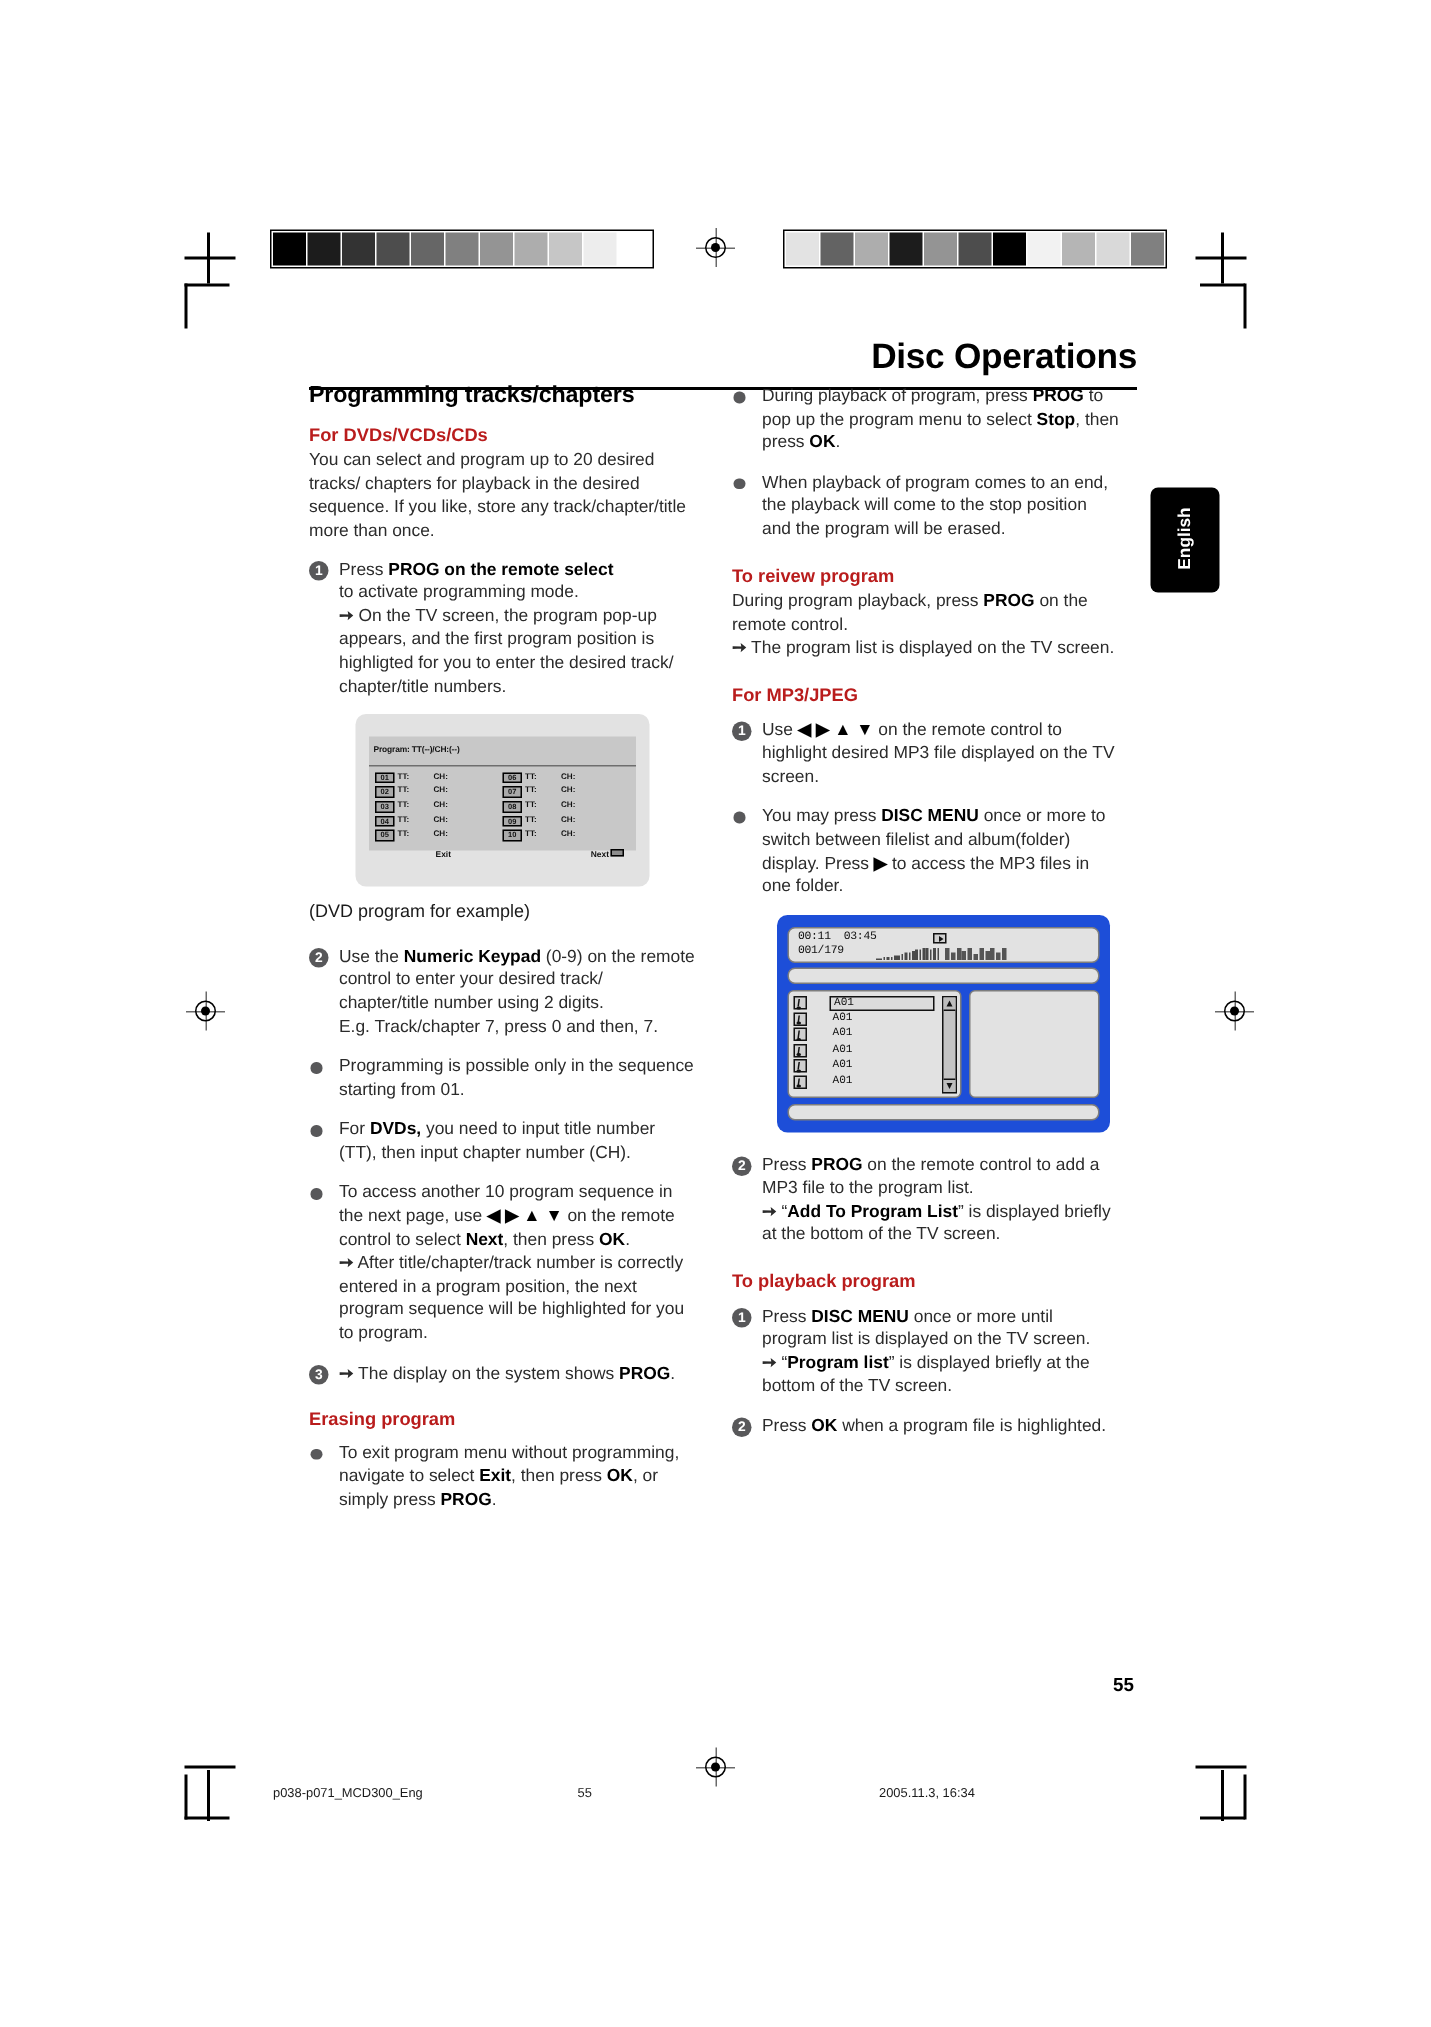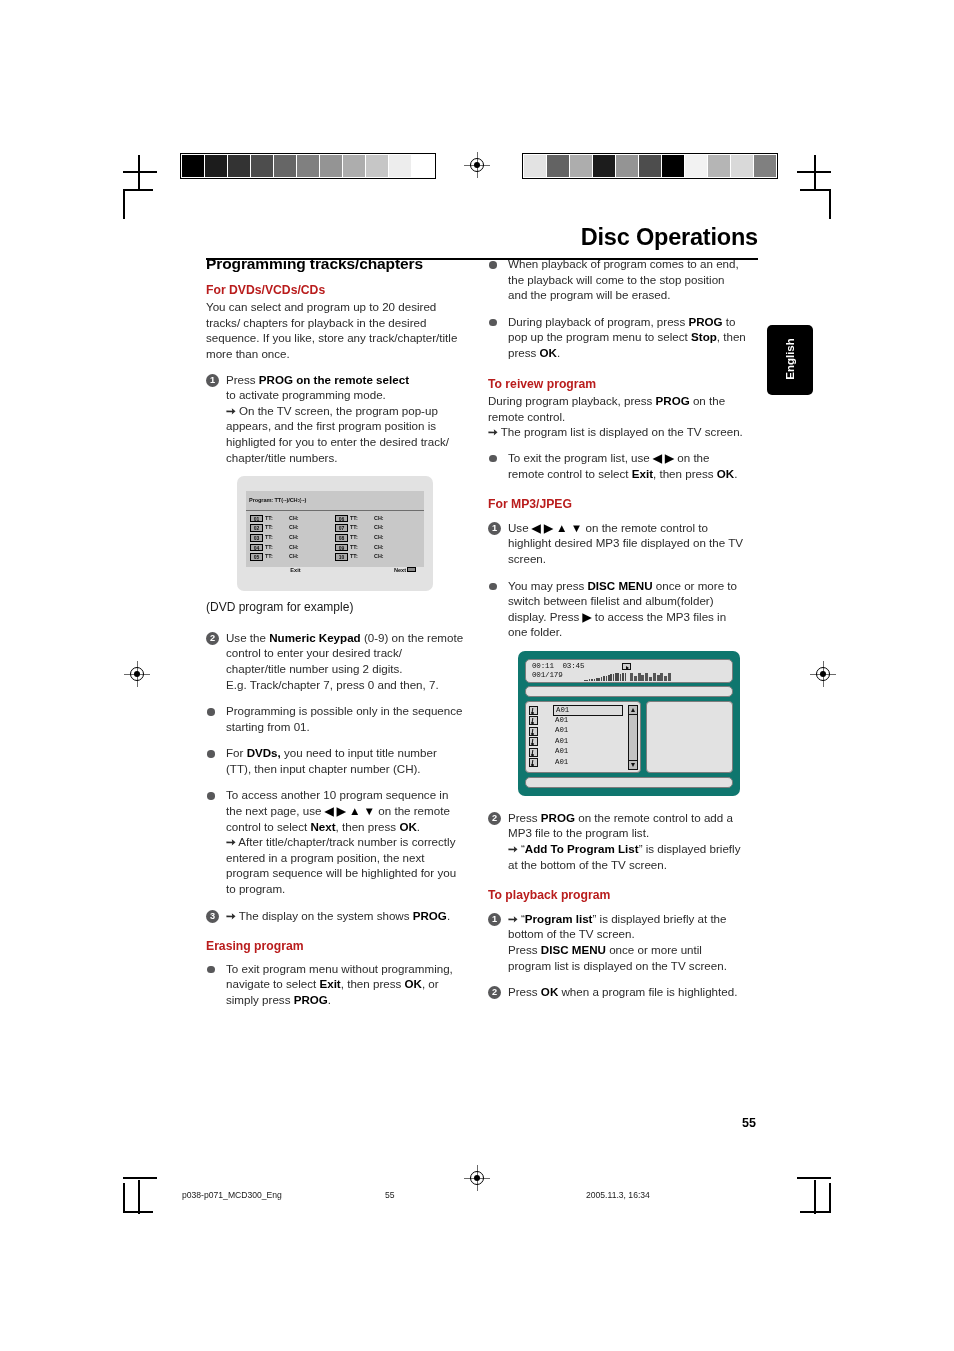--- a/index.html
+++ b/index.html
@@ -231,21 +231,21 @@
     border: 0.7px solid #000;
     vertical-align: -0.5px;
     margin-left: 1px;
   }
 
   
   .fig-mp3 {
     width: 222px;
     height: 145px;
     margin: 8px 0 0 30px;
-    background: #0f766e;
+    background: #1d4ed8;
     border-radius: 7px;
     position: relative;
     padding: 8px 7px;
   }
   .mp3-bar {
     height: 24px;
     border: 1px solid #7d7d7d;
     border-radius: 5px;
     background: #e2e2e2;
     position: relative;
@@ -607,36 +607,32 @@
       <div class="dot"></div>
       <p class="tight"><span>To exit program menu without programming, navigate to select </span><b>Exit</b><span>, then press </span><b>OK</b><span>, or simply press </span><b>PROG</b><span>.</span></p>
     </div>
 
   </div>
 
   <div class="col" id="col-right">
 
     <div class="bullet">
       <div class="dot"></div>
-      <p class="tight">When playback of program comes to an end, the playback will come to the stop position and the program will be erased.</p>
+      <p class="tight"><span>During playback of program, press </span><b>PROG</b><span> to pop up the program menu to select </span><b>Stop</b><span>, then press </span><b>OK</b><span>.</span></p>
     </div>
 
     <div class="bullet">
       <div class="dot"></div>
-      <p class="tight"><span>During playback of program, press </span><b>PROG</b><span> to pop up the program menu to select </span><b>Stop</b><span>, then press </span><b>OK</b><span>.</span></p>
+      <p class="tight">When playback of program comes to an end, the playback will come to the stop position and the program will be erased.</p>
     </div>
 
     <h3 class="sub spaced">To reivew program</h3>
     <p class="tight"><span>During program playback, press </span><b>PROG</b><span> on the remote control.</span></p>
     <p class="body"><span class="arrow">➙</span> <span>The program list is displayed on the TV screen.</span></p>
 
-    <div class="bullet">
-      <div class="dot"></div>
-      <p class="tight"><span>To exit the program list, use </span><b>◀ ▶</b><span> on the remote control to select </span><b>Exit</b><span>, then press </span><b>OK</b><span>.</span></p>
-    </div>
 
     <h3 class="sub spaced">For MP3/JPEG</h3>
 
     <div class="step" style="margin-top:7px;">
       <div class="num">1</div>
       <p class="tight"><span>Use </span><b>◀ ▶ ▲ ▼</b><span> on the remote control to highlight desired MP3 file displayed on the TV screen.</span></p>
     </div>
 
     <div class="bullet">
       <div class="dot"></div>
@@ -724,22 +720,22 @@
     <div class="step" style="margin-top:14px;">
       <div class="num">2</div>
       <p class="tight"><span>Press </span><b>PROG</b><span> on the remote control to add a MP3 file to the program list.</span></p>
       <p class="tight"><span class="arrow">➙</span> <span>“</span><b>Add To Program List</b><span>” is displayed briefly at the bottom of the TV screen.</span></p>
     </div>
 
     <h3 class="sub spaced">To playback program</h3>
 
     <div class="step" style="margin-top:7px;">
       <div class="num">1</div>
+      <p class="tight"><span>Press </span><b>DISC MENU</b><span> once or more until program list is displayed on the TV screen.</span></p>
       <p class="tight"><span class="arrow">➙</span> <span>“</span><b>Program list</b><span>” is displayed briefly at the bottom of the TV screen.</span></p>
-      <p class="tight"><span>Press </span><b>DISC MENU</b><span> once or more until program list is displayed on the TV screen.</span></p>
     </div>
 
     <div class="step">
       <div class="num">2</div>
       <p class="tight"><span>Press </span><b>OK</b><span> when a program file is highlighted.</span></p>
     </div>
 
   </div>
 
   <div class="page-num">55</div>

